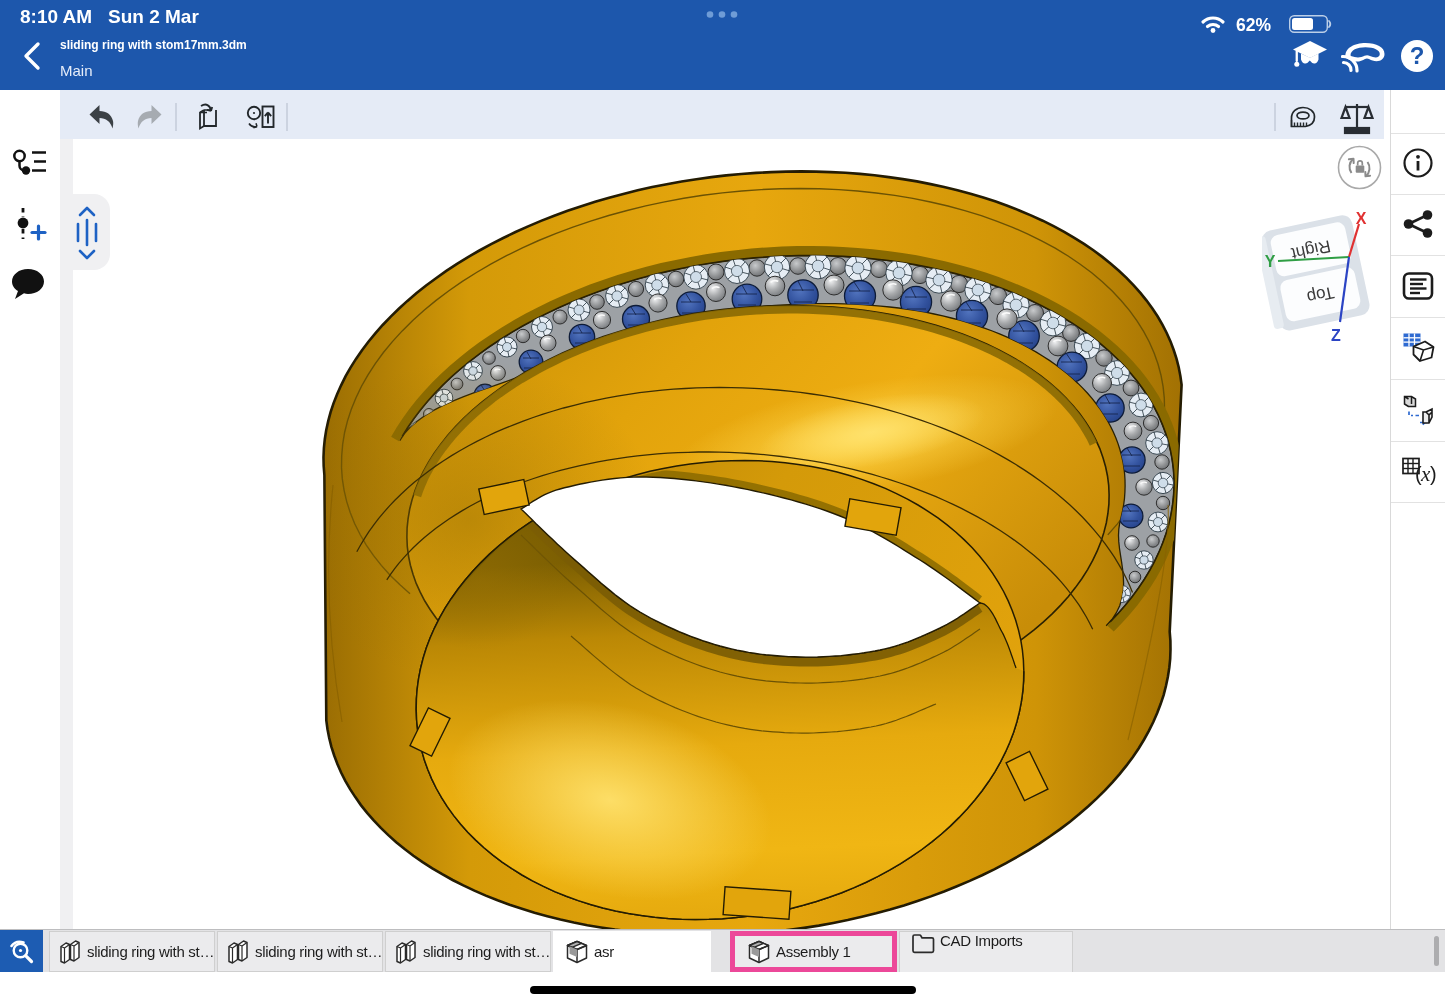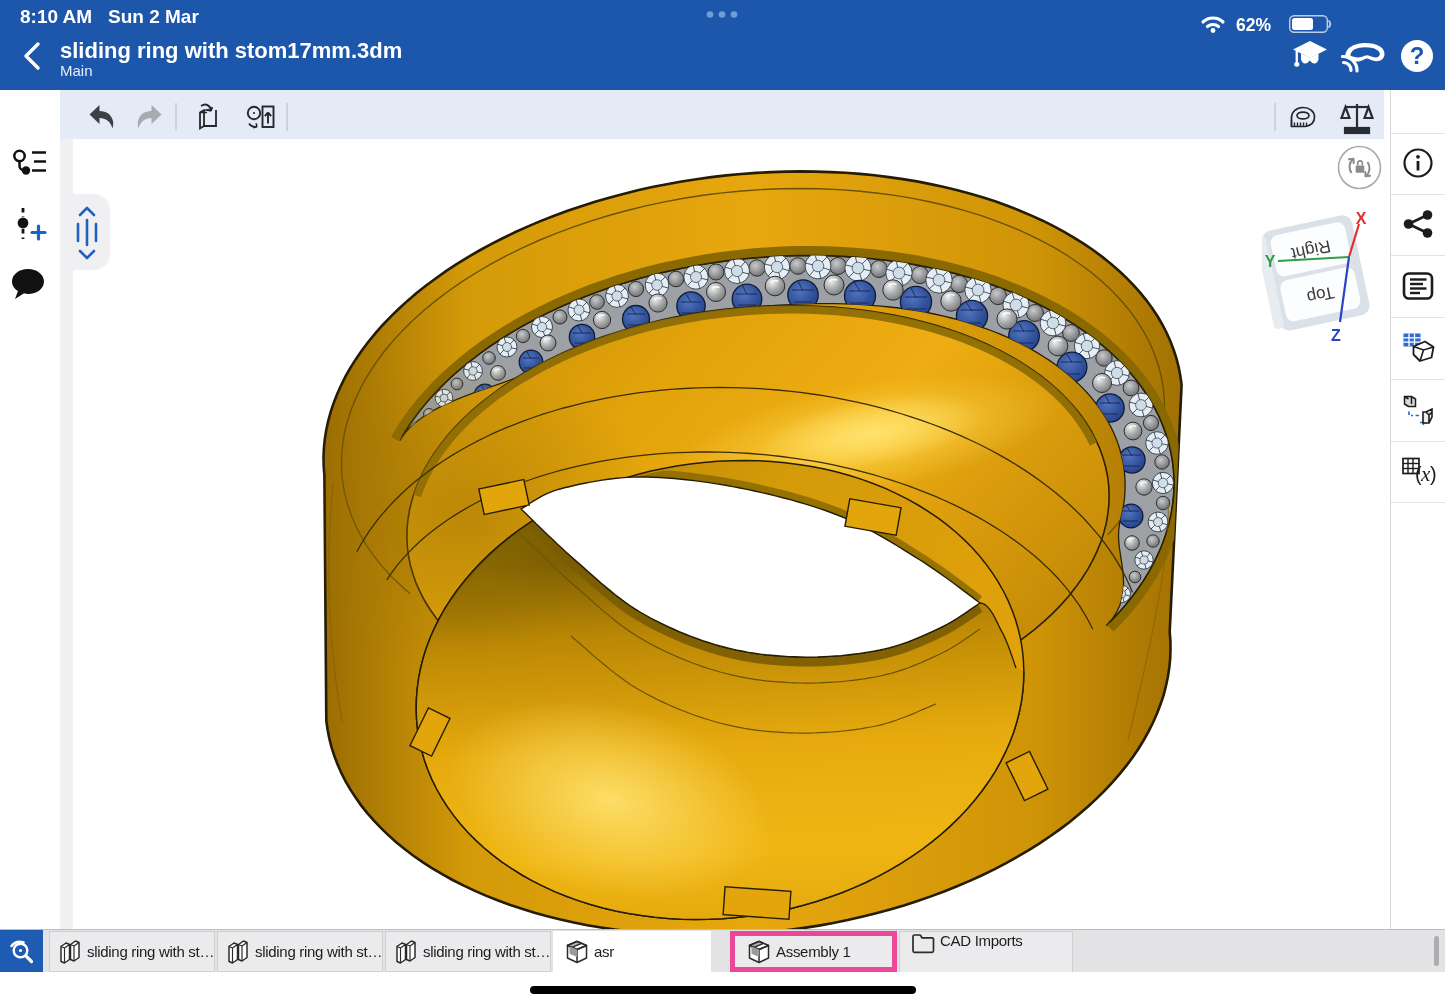--- a/index.html
+++ b/index.html
@@ -22,21 +22,21 @@
   <text x="36" y="18.5" fill="#fff" font-size="17.5" font-weight="700" font-family="Liberation Sans">62%</text>
   <rect x="89.7" y="3.7" width="37.6" height="16.6" rx="4.5" fill="none" stroke="#bccfe8" stroke-width="1.4"></rect>
   <rect x="92" y="6" width="21" height="12" rx="2.5" fill="#fff"></rect>
   <path d="M129 9 q2.6 3 0 6" stroke="#bccfe8" stroke-width="1.8" fill="none" stroke-linecap="round"></path>
 </svg></div>
 
 <div class="abs" style="left:20px;top:41px">
 <svg width="24" height="30" viewBox="0 0 24 30">
       <path d="M18 3 L6 15 L18 27" fill="none" stroke="#fff" stroke-width="3.4" stroke-linecap="round" stroke-linejoin="round"></path>
     </svg></div>
-<div class="abs" style="left:60px;top:38px;color:#fff;font-size:22px;font-weight:700">sliding ring with stom17mm.3dm</div>
+<div class="abs" style="left:60px;top:38px;color:#fff;font-size:12px;font-weight:700">sliding ring with stom17mm.3dm</div>
 <div class="abs" style="left:60px;top:62px;color:#e6edf9;font-size:15px">Main</div>
 
 <div class="abs" style="left:1293px;top:41px"><svg width="34" height="30" viewBox="0 0 34 30">
 <g fill="#fff">
         <path d="M17 0 L34 8.5 L17 17 L0 8.5 Z"></path>
 <path d="M8 12.5 v6 q1.5 4.5 4.5 4 q2.5 -0.5 4.3 -3 q1.8 2.5 4.2 3 q3 0.5 4.5 -4 v-6 L17 16.8 Z"></path>
 <rect x="2.6" y="9.5" width="2.3" height="11.5" rx="1"></rect>
         <circle cx="3.8" cy="23.3" r="2.5"></circle>
       </g>
     </svg></div>

